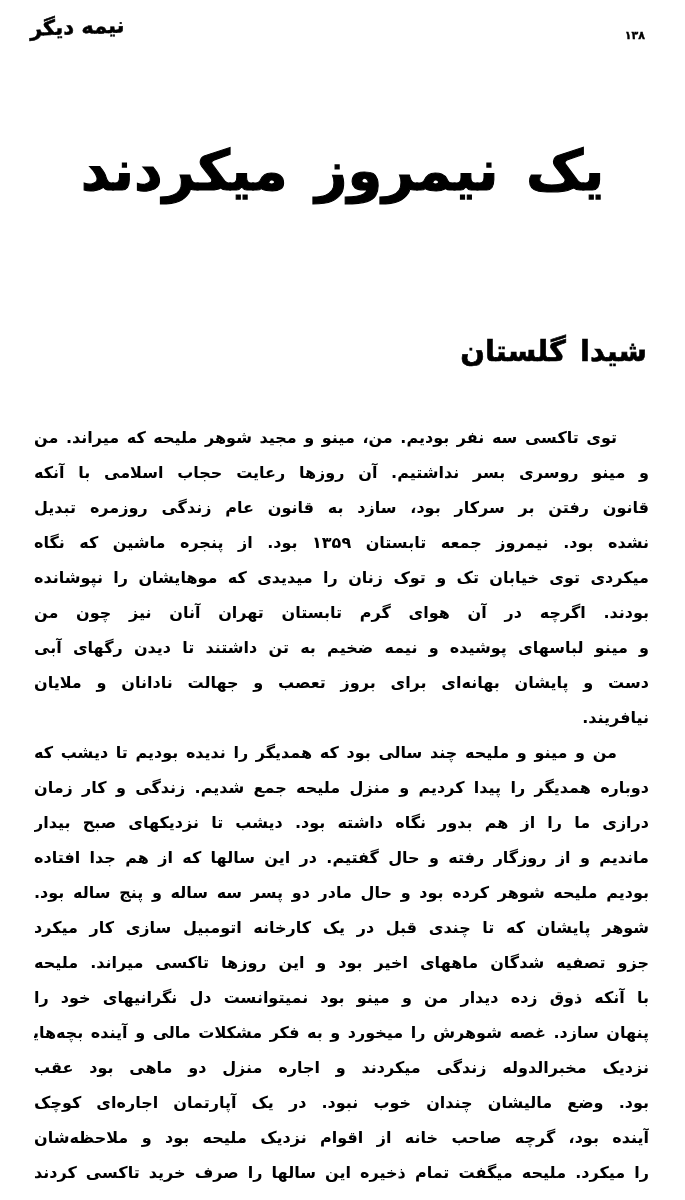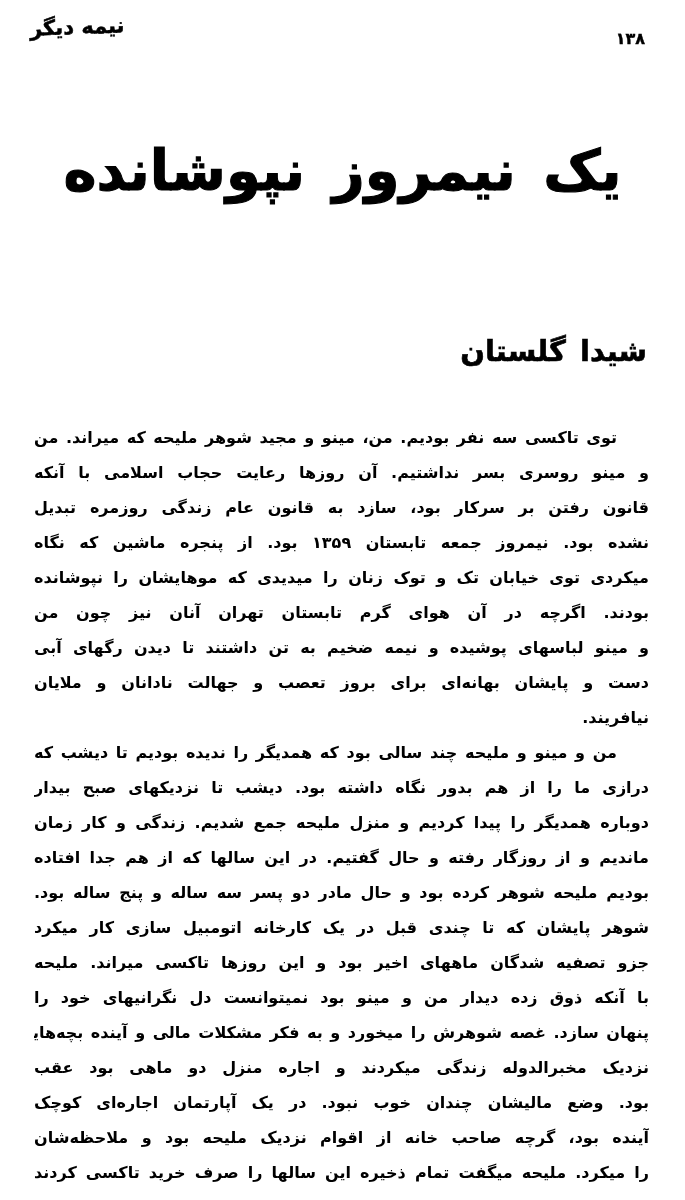--- a/index.html
+++ b/index.html
@@ -19,21 +19,21 @@
     direction: rtl;
     font-size: 21px;
     font-weight: bold;
     -webkit-text-stroke: 0.5px #000;
     transform: rotate(-2deg);
   }
   .page-number {
     position: absolute;
     top: 29px;
     right: 40px;
-    font-size: 16px;
+    font-size: 11px;
     font-weight: bold;
     -webkit-text-stroke: 0.4px #000;
   }
   .story-title {
     position: absolute;
     top: 138px;
     left: 0;
     right: 0;
     margin: 0;
     direction: rtl;
@@ -77,40 +77,40 @@
   .para .line:first-child { padding-right: 32px; }
   .para:not(.justify-last) .line:last-child { text-align-last: right; }
 </style>
 </head>
 <body>
 
 <div class="page">
   <div class="journal-name">نیمه دیگر</div>
   <div class="page-number">۱۳۸</div>
 
-  <h1 class="story-title">یک نیمروز نپوشانده</h1>
+  <h1 class="story-title">یک نیمروز میکردند</h1>
 
   <h2 class="author-name">شیدا گلستان</h2>
 
   <div class="story-body">
     <div class="para">
         <div class="line">توی تاکسی سه نفر بودیم. من، مینو و مجید شوهر ملیحه که میراند. من</div>
         <div class="line">و مینو روسری بسر نداشتیم. آن روزها رعایت حجاب اسلامی با آنکه</div>
         <div class="line">قانون رفتن بر سرکار بود، سازد به قانون عام زندگی روزمره تبدیل</div>
         <div class="line">نشده بود. نیمروز جمعه تابستان ۱۳۵۹ بود. از پنجره ماشین که نگاه</div>
         <div class="line">میکردی توی خیابان تک و توک زنان را میدیدی که موهایشان را نپوشانده</div>
         <div class="line">بودند. اگرچه در آن هوای گرم تابستان تهران آنان نیز چون من</div>
         <div class="line">و مینو لباسهای پوشیده و نیمه ضخیم به تن داشتند تا دیدن رگهای آبی</div>
         <div class="line">دست و پایشان بهانه‌ای برای بروز تعصب و جهالت نادانان و ملایان</div>
         <div class="line">نیافریند.</div>
       </div>
     <div class="para justify-last">
         <div class="line">من و مینو و ملیحه چند سالی بود که همدیگر را ندیده بودیم تا دیشب که</div>
+        <div class="line">دوباره همدیگر را پیدا کردیم و منزل ملیحه جمع شدیم. زندگی و کار زمان</div>
         <div class="line">درازی ما را از هم بدور نگاه داشته بود. دیشب تا نزدیکهای صبح بیدار</div>
-        <div class="line">دوباره همدیگر را پیدا کردیم و منزل ملیحه جمع شدیم. زندگی و کار زمان</div>
         <div class="line">ماندیم و از روزگار رفته و حال گفتیم. در این سالها که از هم جدا افتاده</div>
         <div class="line">بودیم ملیحه شوهر کرده بود و حال مادر دو پسر سه ساله و پنج ساله بود.</div>
         <div class="line">شوهر پایشان که تا چندی قبل در یک کارخانه اتومبیل سازی کار میکرد</div>
         <div class="line">جزو تصفیه شدگان ماههای اخیر بود و این روزها تاکسی میراند. ملیحه</div>
         <div class="line">با آنکه ذوق زده دیدار من و مینو بود نمیتوانست دل نگرانیهای خود را</div>
         <div class="line">پنهان سازد. غصه شوهرش را میخورد و به فکر مشکلات مالی و آینده بچه‌هایش</div>
         <div class="line">نزدیک مخبرالدوله زندگی میکردند و اجاره منزل دو ماهی بود عقب</div>
         <div class="line">بود. وضع مالیشان چندان خوب نبود. در یک آپارتمان اجاره‌ای کوچک</div>
         <div class="line">آینده بود، گرچه صاحب خانه از اقوام نزدیک ملیحه بود و ملاحظه‌شان</div>
         <div class="line">را میکرد. ملیحه میگفت تمام ذخیره این سالها را صرف خرید تاکسی کردند</div>

